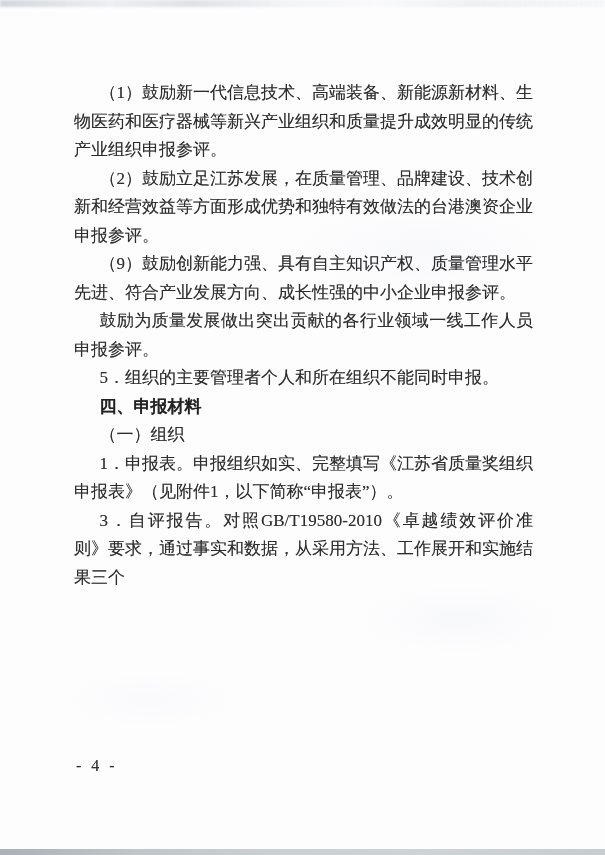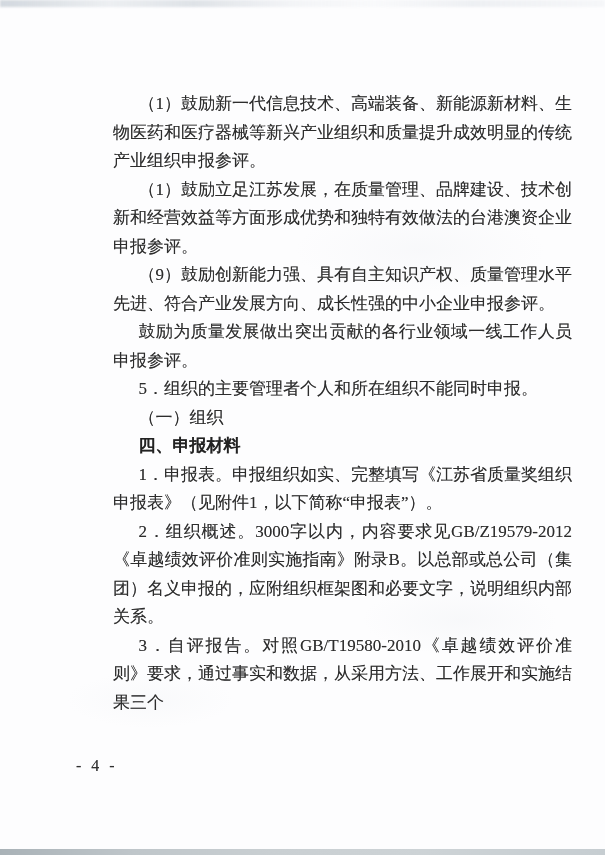--- a/index.html
+++ b/index.html
@@ -41,29 +41,28 @@
       #a9b2b7 0%,
       #bfc6ca 22%,
       #c9cfd2 45%,
       #cdd3d6 70%,
       #c6cdd1 100%);
     filter: blur(0.4px);
   }
   .body-text {
     position: absolute;
     left: 74px;
-    top: 90px;
+    top: 79px;
     width: 459px;
     font-size: 17px;
     line-height: 28.5px;
     color: #2d2d2d;
     text-align: justify;
     text-justify: inter-character;
     text-shadow: 0 0 0.5px rgba(40,40,40,0.45);
-    margin-left: 39px;
   }
   .para {
     margin: 0;
     text-indent: 1.5em;
   }
   .para.heading {
     font-family: "Liberation Sans", "DejaVu Sans", sans-serif;
     font-weight: bold;
     color: #222222;
   }
@@ -78,27 +77,26 @@
   }
 </style>
 </head>
 <body>
 
 <div class="page">
   <div class="edge-top"></div>
 
   <div class="body-text">
     <p class="para">（1）鼓励新一代信息技术、高端装备、新能源新材料、生物医药和医疗器械等新兴产业组织和质量提升成效明显的传统产业组织申报参评。</p>
-    <p class="para">（1）鼓励立足江苏发展，在质量管理、品牌建设、技术创新和经营效益等方面形成优势和独特有效做法的台港澳资企业申报参评。</p>
+    <p class="para">（2）鼓励立足江苏发展，在质量管理、品牌建设、技术创新和经营效益等方面形成优势和独特有效做法的台港澳资企业申报参评。</p>
     <p class="para">（9）鼓励创新能力强、具有自主知识产权、质量管理水平先进、符合产业发展方向、成长性强的中小企业申报参评。</p>
     <p class="para">鼓励为质量发展做出突出贡献的各行业领域一线工作人员申报参评。</p>
     <p class="para">5．组织的主要管理者个人和所在组织不能同时申报。</p>
+    <p class="para heading">四、申报材料</p>
     <p class="para">（一）组织</p>
-    <p class="para heading">四、申报材料</p>
     <p class="para">1．申报表。申报组织如实、完整填写《江苏省质量奖组织申报表》（见附件1，以下简称“申报表”）。</p>
-    <p class="para">2．组织概述。3000字以内，内容要求见GB/Z19579-2012《卓越绩效评价准则实施指南》附录B。以总部或总公司（集团）名义申报的，应附组织框架图和必要文字，说明组织内部关系。</p>
     <p class="para">3．自评报告。对照GB/T19580-2010《卓越绩效评价准则》要求，通过事实和数据，从采用方法、工作展开和实施结果三个</p>
   </div>
 
   <div class="page-number">- 4 -</div>
 
   <div class="edge-bottom"></div>
 </div>
 
 </body></html>

